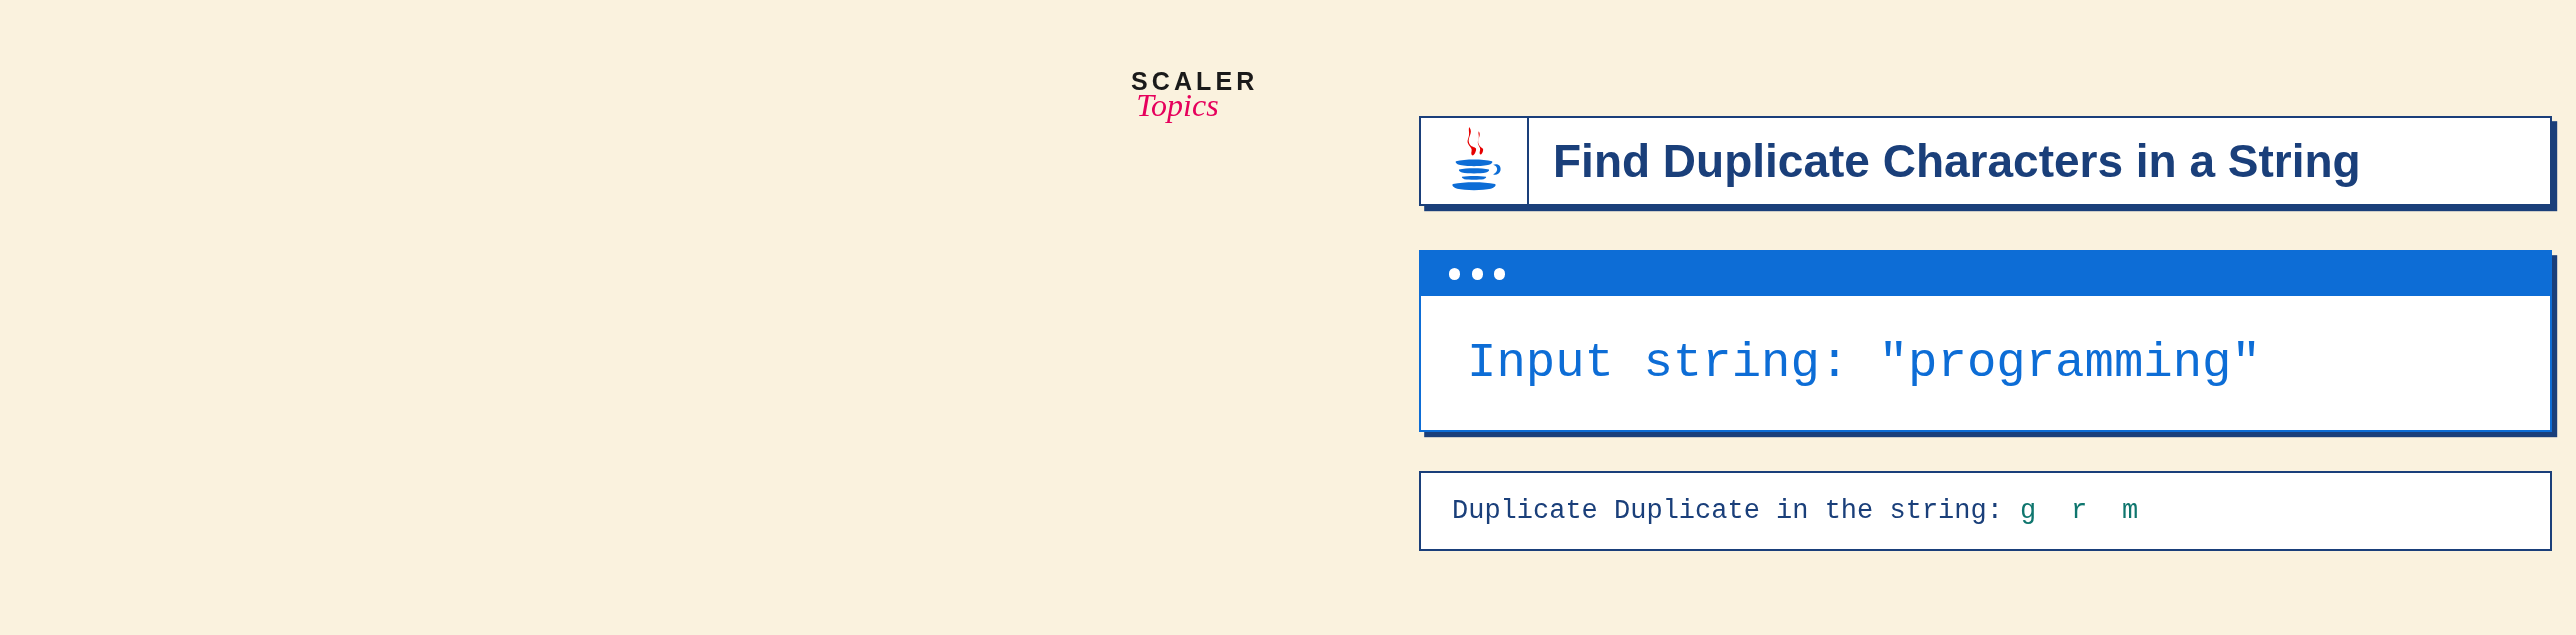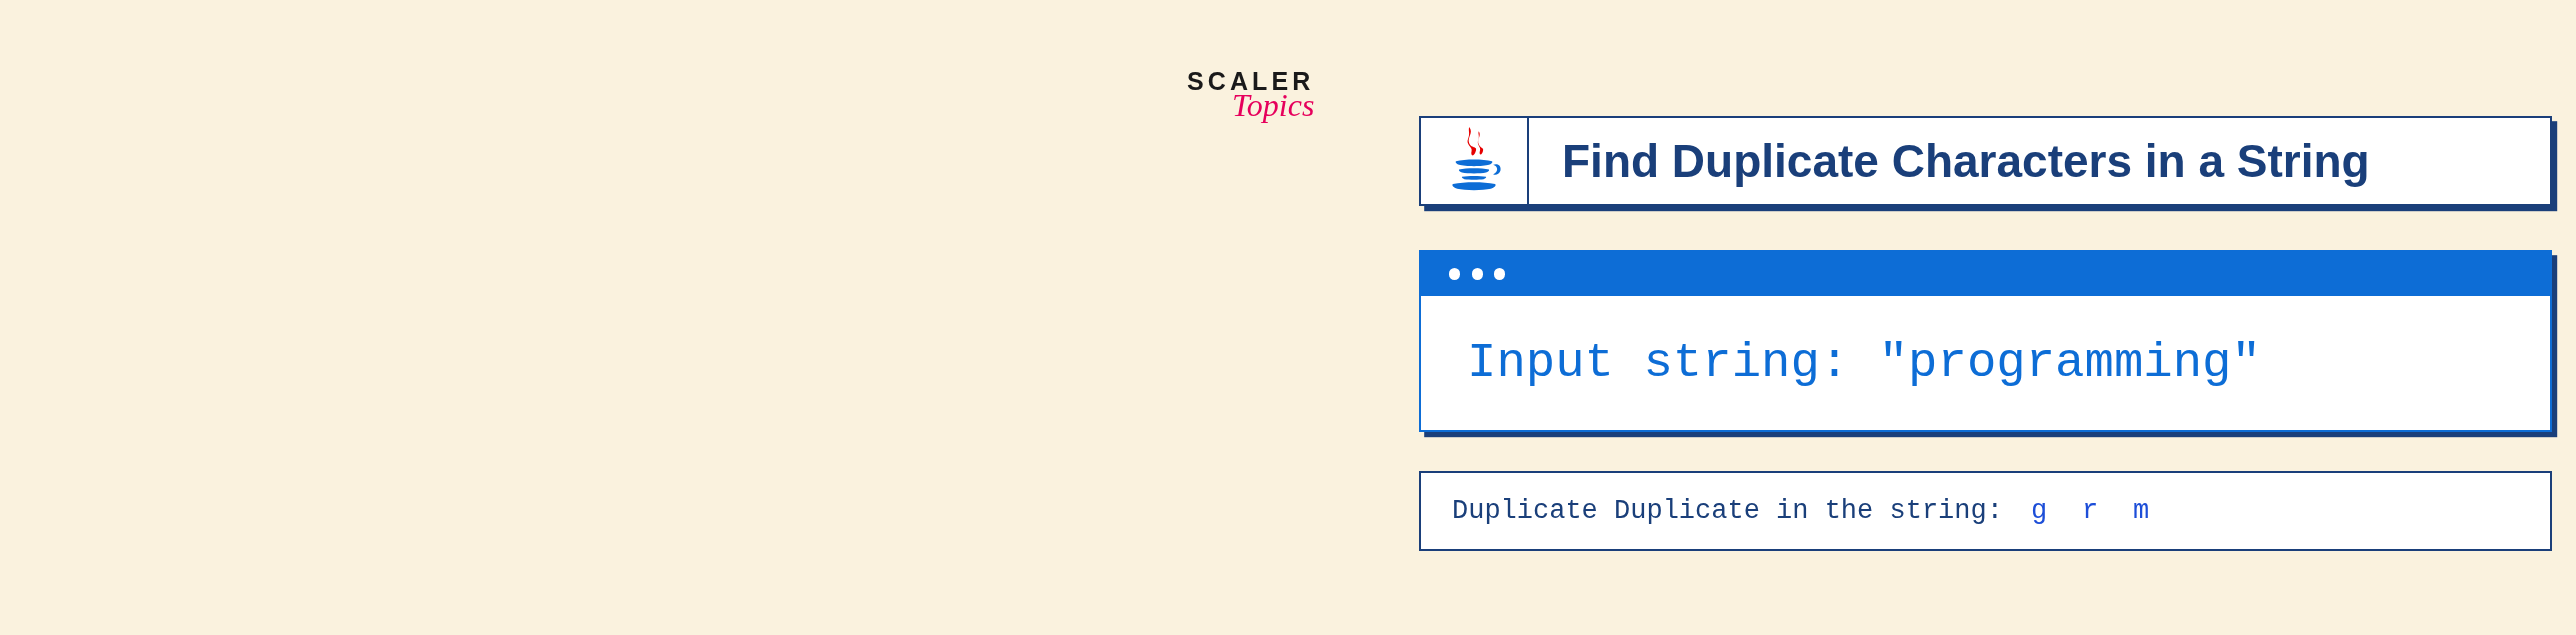--- a/index.html
+++ b/index.html
@@ -12,22 +12,21 @@
       width: 3092px;
       height: 636px;
       background: #faf2de;
       font-family: -apple-system, BlinkMacSystemFont, 'Segoe UI', sans-serif;
       position: relative;
     }
     
     .logo {
       position: absolute;
       top: 67px;
-      left: 1187px;
-      text-align: right;
+      left: 1131px;
     }
     
     .logo-scaler {
       font-family: Arial, sans-serif;
       font-weight: 900;
       font-size: 25px;
       letter-spacing: 4.1px;
       color: #1a1a1a;
     }
     
@@ -66,21 +65,21 @@
     
     .java-icon svg {
       width: 62px;
       height: 72px;
     }
     
     .title-text {
       flex: 1;
       display: flex;
       align-items: center;
-      padding-left: 33px;
+      padding-left: 24px;
       font-size: 46px;
       font-weight: 700;
       color: #1a3f7a;
     }
     
     .code-window {
       background: #ffffff;
       border: 2.1px solid #0d6dd6;
       box-shadow: 5.2px 5.2px 0 #1a3f7a;
       margin-bottom: 39px;
@@ -113,23 +112,23 @@
       background: #ffffff;
       border: 2.1px solid #1a3f7a;
       padding: 23px 31px;
       font-family: 'Courier New', Courier, monospace;
       font-size: 27px;
       color: #1a3f7a;
       font-weight: 500;
     }
     
     .duplicate-chars {
-      color: #1d4ed8;
+      color: #0f766e;
       letter-spacing: 9.3px;
-      margin-left: 12px;
+      margin-left: 1px;
     }
   </style>
 </head>
 <body>
 
 <div class="logo">
   <div class="logo-scaler">SCALER</div>
   <div class="logo-topics">Topics</div>
 </div>
 

